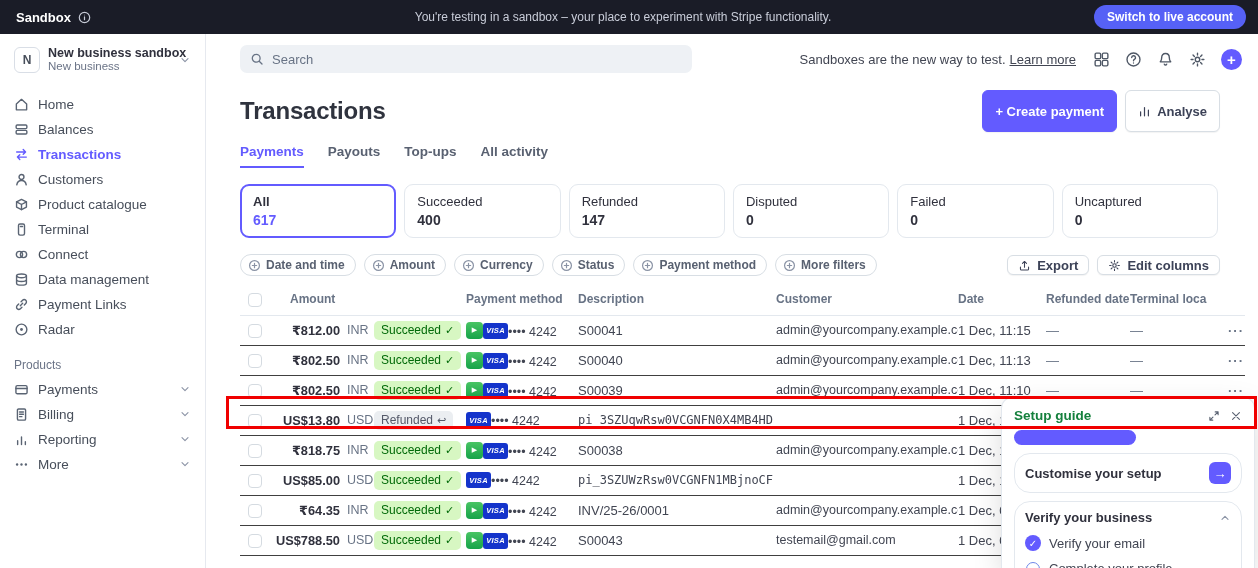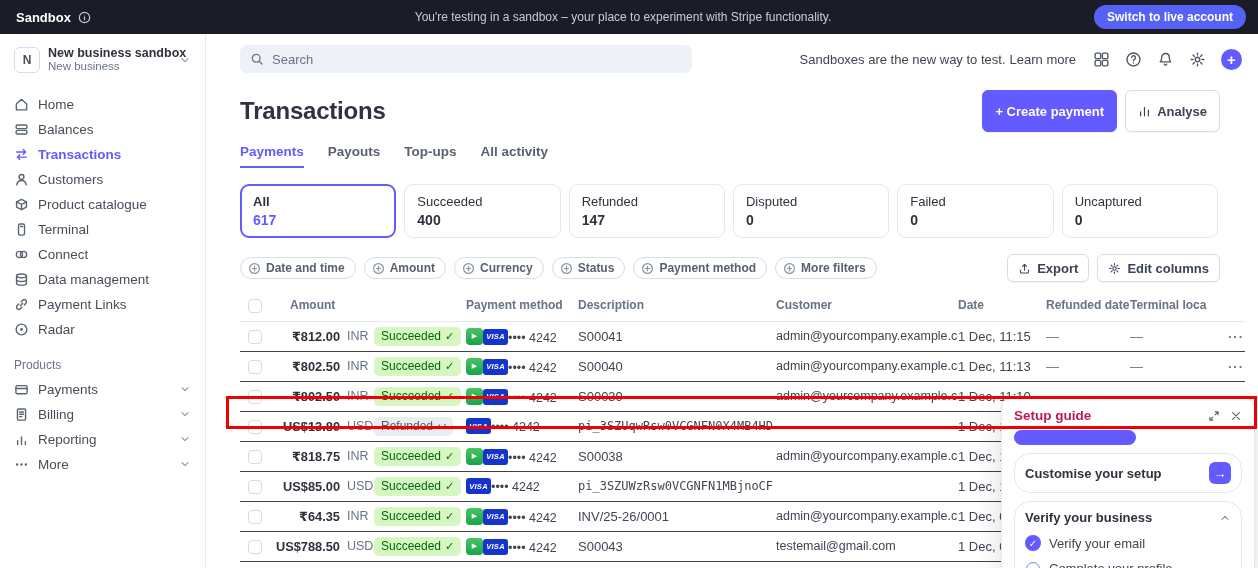--- a/index.html
+++ b/index.html
@@ -31,31 +31,31 @@
 .nav-item.active .icon{color:#635bff}
 
 
 .main{position:absolute;left:206px;top:34px;right:0;bottom:0;background:#fff}
 .header-row{display:flex;align-items:center;height:50px;padding:0 16px 0 34px}
 .search{display:flex;align-items:center;gap:8px;width:452px;height:28px;background:#eef1f5;border-radius:7px;padding:0 10px;color:#687385;cursor:text}
 .search .icon{width:14px;height:14px;color:#687385}
 .search-ph{font-size:13px}
 .meta{margin-left:auto;display:flex;align-items:center;gap:15px}
 .note{display:flex;gap:4px;font-size:13px;color:#414552;margin-right:2px}
-.learn{color:#414552;cursor:pointer}
+.learn{color:#414552;text-decoration:underline;cursor:pointer}
 .hicon{width:17px;height:17px;color:#4f5866;cursor:pointer}
 .plus-circle{width:21px;height:21px;border-radius:50%;background:#635bff;color:#fff;display:flex;align-items:center;justify-content:center;font-size:15px;font-weight:bold;cursor:pointer;line-height:1}
 
 .content{padding:6px 13px 0 34px}
 .title-row{display:flex;align-items:center}
 h1{font-size:24px;font-weight:bold;color:#2f333e;letter-spacing:-.2px}
 .title-actions{margin-left:auto;display:flex;gap:8px;padding-right:25px}
 .btn{display:inline-flex;align-items:center;gap:6px;height:42px;padding:0 12px;border-radius:6px;border:1px solid #d8dee4;background:#fff;font-family:inherit;font-size:13px;font-weight:bold;color:#3c4257;cursor:pointer;box-shadow:0 1px 1px rgba(0,0,0,.05)}
 .btn.primary{background:#635bff;border-color:#635bff;color:#fff}
-.btn.sm{height:28px;padding:0 10px}
+.btn.sm{height:20px;padding:0 10px}
 .btn .icon{width:13px;height:13px;color:inherit}
 .tabs{display:flex;gap:24px;margin-top:12px}
 .tab{font-size:13.5px;font-weight:bold;color:#596171;padding-bottom:9px;cursor:pointer}
 .tab.active{color:#635bff;box-shadow:inset 0 -2px 0 #635bff}
 .cards{display:flex;gap:8px;margin-top:16px;width:978px}
 .sum-card{flex:1;height:54px;border:1px solid #e3e8ee;border-radius:9px;padding:9px 12px;cursor:pointer;background:#fff}
 .sum-card.selected{border:2px solid #635bff;padding:8px 11px}
 .sum-label{font-size:13px;color:#30313d}
 .sum-card.selected .sum-label{font-weight:bold}
 .sum-count{font-size:14px;font-weight:bold;color:#30313d;margin-top:3px}
@@ -88,21 +88,21 @@
 .c-desc.mono{font-family:"DejaVu Sans Mono",monospace;font-size:12px}
 .c-cust{font-size:12.5px;overflow:hidden;white-space:nowrap}
 .c-date{overflow:hidden;white-space:nowrap}
 .c-dash{color:#687385}
 .c-dots{color:#687385;font-weight:bold;letter-spacing:1px;padding-left:14px;cursor:pointer}
 .tfoot{padding:9px 0;font-size:13px;color:#414552}
 
 
 .setup{position:absolute;right:4px;bottom:0;width:252px;height:170px;background:#fff;border-radius:10px 10px 0 0;box-shadow:0 0 0 1px #e3e8ee,0 10px 30px rgba(0,0,0,.15);z-index:40;padding:10px 12px 8px;overflow:hidden}
 .setup-head{display:flex;align-items:center}
-.setup-title{font-size:13.5px;font-weight:bold;color:#be185d}
+.setup-title{font-size:13.5px;font-weight:bold;color:#15803d}
 .setup-icons{margin-left:auto;display:flex;gap:10px}
 .setup-icons .icon{width:12px;height:12px;color:#596171;cursor:pointer}
 .setup-partial{width:122px;height:15px;border-radius:8px;background:#635bff;margin-top:7px;cursor:pointer}
 .setup-card{border:1px solid #e3e8ee;border-radius:16px;padding:8px 10px;margin-top:8px;background:#fff}
 .setup-row{display:flex;align-items:center}
 .setup-card .lbl{font-size:13px;font-weight:bold;color:#30313d}
 .go-btn{margin-left:auto;width:22px;height:22px;border-radius:6px;background:#635bff;color:#fff;display:flex;align-items:center;justify-content:center;font-size:13px;cursor:pointer}
 .chev-up{margin-left:auto;width:12px;height:12px;color:#8b93a5;cursor:pointer}
 .task{display:flex;align-items:center;gap:8px;margin-top:10px;font-size:13px;color:#414552;cursor:pointer}
 .done-circle{width:16px;height:16px;border-radius:50%;background:#635bff;color:#fff;font-size:10px;display:flex;align-items:center;justify-content:center;flex:none}

